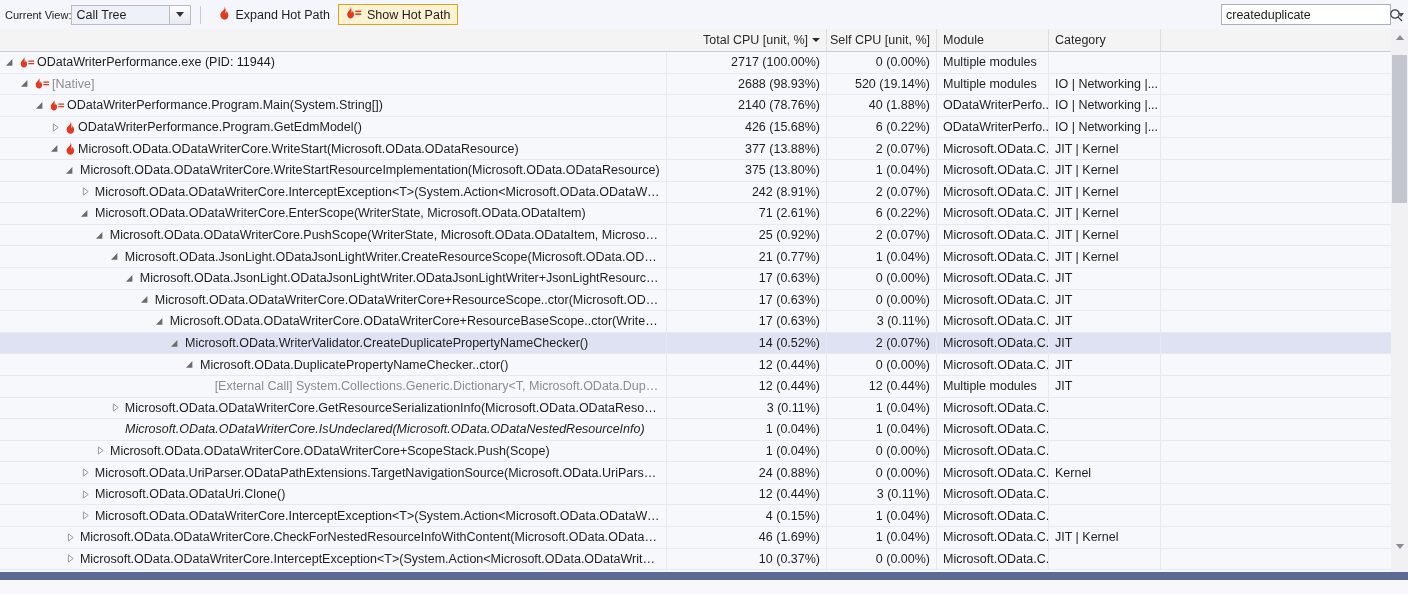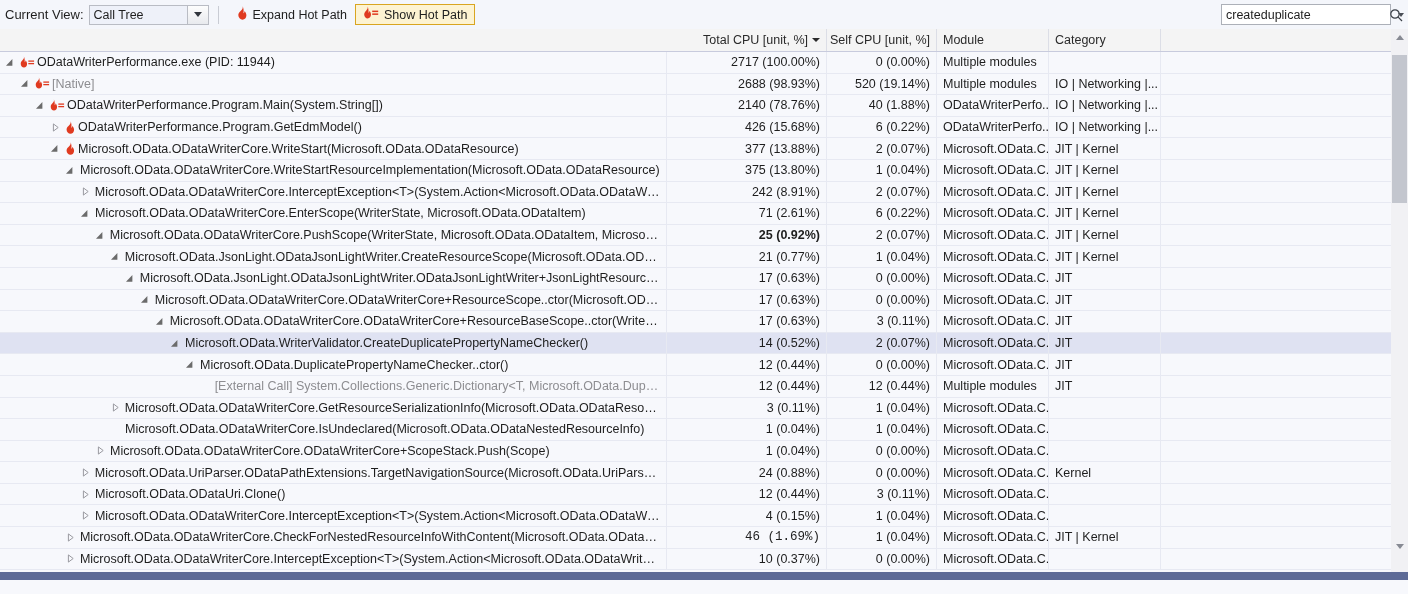--- a/index.html
+++ b/index.html
@@ -12,21 +12,21 @@
     overflow:hidden;
   }
   
   #toolbar{
     position:absolute;left:0;top:0;width:1408px;height:29px;
     background:#f4f6fb;
     display:flex;align-items:center;
     box-sizing:border-box;
     padding-left:5px;
   }
-  #toolbar .lbl{font-size:13px;color:#1e1e1e;margin-right:5px;white-space:nowrap;}
+  #toolbar .lbl{font-size:11px;color:#1e1e1e;white-space:nowrap;}
   .combo{
     position:relative;display:inline-flex;align-items:center;
     width:120px;height:20px;background:#eef1f9;border:1px solid #b9bcc4;
     box-sizing:border-box;font-size:12.5px;padding-left:4px;
   }
   .combo .cval{flex:1;white-space:nowrap;overflow:hidden;}
   .combo .cbtn{
     width:20px;height:18px;border-left:1px solid #b9bcc4;
     background:linear-gradient(#fdfdfd,#e8eaee);
     display:flex;align-items:center;justify-content:center;
@@ -340,21 +340,21 @@
         <div class="c name" style="width: 667px;">
           <span style="display: inline-block; min-width: 94px; width: 94px; height: 1px;"></span>
           <span class="twisty">
             <svg width="9" height="9" viewBox="0 0 9 9" aria-hidden="true">
               <path d="M0.8 2.2 L7.6 2.2 L7.6 8.6 Z" fill="#6b6b6b" transform="rotate(90 4.2 4.4)"></path>
             </svg>
           </span>
           <span style="display: inline-block; width: 3px;"></span>
           <span class="fname">Microsoft.OData.ODataWriterCore.PushScope(WriterState, Microsoft.OData.ODataItem, Microsoft.OData....</span>
         </div>
-        <div class="c num" style="width: 160px; font-weight: bold;">25 (0.92%)</div>
+        <div class="c num" style="width: 160px;">25 (0.92%)</div>
         <div class="c num" style="width: 110px;">2 (0.07%)</div>
         <div class="c" style="width: 112px;">Microsoft.OData.C...</div>
         <div class="c" style="width: 112px;">JIT | Kernel</div>
         <div class="fill"></div>
       </div>
       <div class="row">
         <div class="c name" style="width: 667px;">
           <span style="display: inline-block; min-width: 109px; width: 109px; height: 1px;"></span>
           <span class="twisty">
             <svg width="9" height="9" viewBox="0 0 9 9" aria-hidden="true">
@@ -479,21 +479,21 @@
           <span style="display: inline-block; width: 3px;"></span>
           <span class="fname">Microsoft.OData.ODataWriterCore.GetResourceSerializationInfo(Microsoft.OData.ODataResourceBas...</span>
         </div>
         <div class="c num" style="width: 160px;">3 (0.11%)</div>
         <div class="c num" style="width: 110px;">1 (0.04%)</div>
         <div class="c" style="width: 112px;">Microsoft.OData.C...</div>
         <div class="c" style="width: 112px;"></div>
         <div class="fill"></div>
       </div>
       <div class="row">
-        <div class="c name" style="width: 667px;">
+        <div class="c name" style="width: 667px; font-style: italic;">
           <span style="display: inline-block; min-width: 109px; width: 109px; height: 1px;"></span>
           <span class="twisty"></span>
           <span style="display: inline-block; width: 3px;"></span>
           <span class="fname">Microsoft.OData.ODataWriterCore.IsUndeclared(Microsoft.OData.ODataNestedResourceInfo)</span>
         </div>
         <div class="c num" style="width: 160px;">1 (0.04%)</div>
         <div class="c num" style="width: 110px;">1 (0.04%)</div>
         <div class="c" style="width: 112px;">Microsoft.OData.C...</div>
         <div class="c" style="width: 112px;"></div>
         <div class="fill"></div>
@@ -570,21 +570,21 @@
         <div class="c name" style="width: 667px;">
           <span style="display: inline-block; min-width: 64px; width: 64px; height: 1px;"></span>
           <span class="twisty">
             <svg width="9" height="9" viewBox="0 0 9 9" aria-hidden="true">
               <path d="M2.4 0.9 L7.2 4.5 L2.4 8.1 Z" fill="none" stroke="#9a9aa0" stroke-width="1"></path>
             </svg>
           </span>
           <span style="display: inline-block; width: 3px;"></span>
           <span class="fname">Microsoft.OData.ODataWriterCore.CheckForNestedResourceInfoWithContent(Microsoft.OData.ODataPaylo...</span>
         </div>
-        <div class="c num" style="width: 160px; font-family: Liberation Mono, monospace;">46 (1.69%)</div>
+        <div class="c num" style="width: 160px;">46 (1.69%)</div>
         <div class="c num" style="width: 110px;">1 (0.04%)</div>
         <div class="c" style="width: 112px;">Microsoft.OData.C...</div>
         <div class="c" style="width: 112px;">JIT | Kernel</div>
         <div class="fill"></div>
       </div>
       <div class="row">
         <div class="c name" style="width: 667px;">
           <span style="display: inline-block; min-width: 64px; width: 64px; height: 1px;"></span>
           <span class="twisty">
             <svg width="9" height="9" viewBox="0 0 9 9" aria-hidden="true">

